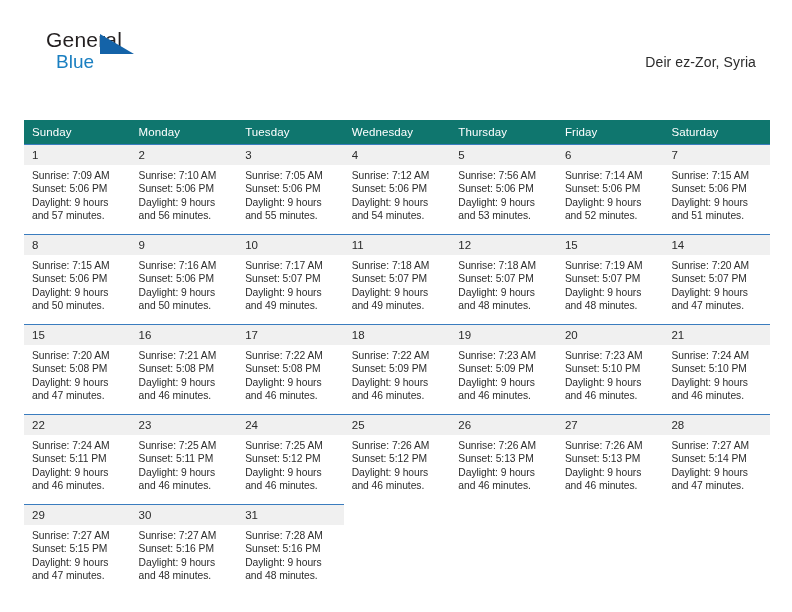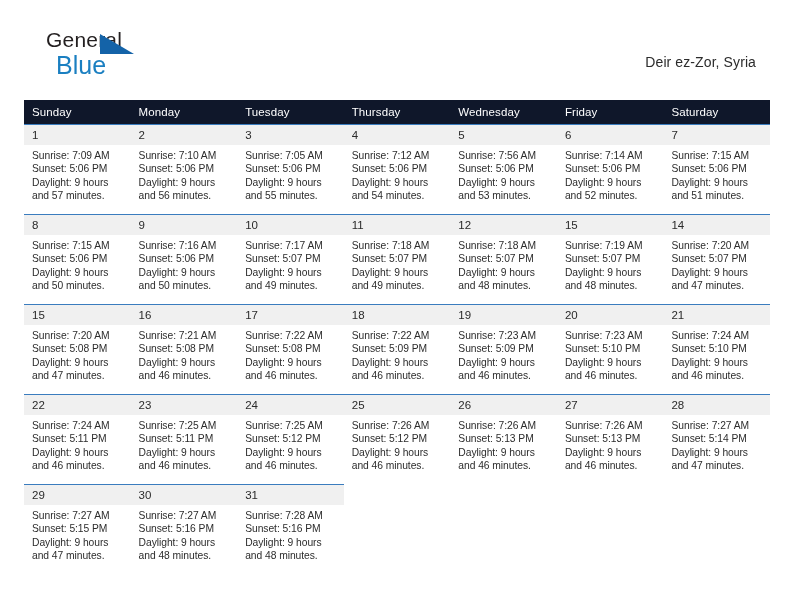--- a/index.html
+++ b/index.html
@@ -44,21 +44,21 @@
     top: 0;
     font-size: 21px;
     letter-spacing: 0.2px;
     color: #231f20;
     font-family: "Liberation Sans", sans-serif;
   }
   .brand-blue {
     position: absolute;
     left: 26px;
     top: 23px;
-    font-size: 25px;
+    font-size: 19px;
     color: #1a7fc1;
     font-family: "Liberation Sans", sans-serif;
   }
   .brand-tri {
     position: absolute;
     left: 70px;
     top: 6px;
     width: 0;
     height: 0;
     border-left: 34px solid #1463a8;
@@ -86,21 +86,22 @@
   }
 
   
   .calendar {
     margin: 0 22px 0 24px;
     width: 746px;
   }
 
   .dow-row {
     display: flex;
-    background: #0f172a;
+    background: #0f766e;
+    margin-top: 20px;
   }
   .dow {
     flex: 1 1 0;
     color: #ffffff;
     font-size: 11.5px;
     padding: 5px 0 5px 8px;
     line-height: 14px;
     letter-spacing: 0.1px;
   }
 
@@ -152,22 +153,22 @@
     <div class="titleblock">
       <div class="cal-subtitle">Deir ez-Zor, Syria</div>
     </div>
   </div>
 
   <div class="calendar">
     <div class="dow-row">
       <div class="dow">Sunday</div>
       <div class="dow">Monday</div>
       <div class="dow">Tuesday</div>
+      <div class="dow">Wednesday</div>
       <div class="dow">Thursday</div>
-      <div class="dow">Wednesday</div>
       <div class="dow">Friday</div>
       <div class="dow">Saturday</div>
     </div>
 
     <div id="weeks-host">
         <div class="week">
           <div class="cell filled">
             <div class="daynum">1</div>
             <div class="lines">
               <div class="line">Sunrise: 7:09 AM</div>

